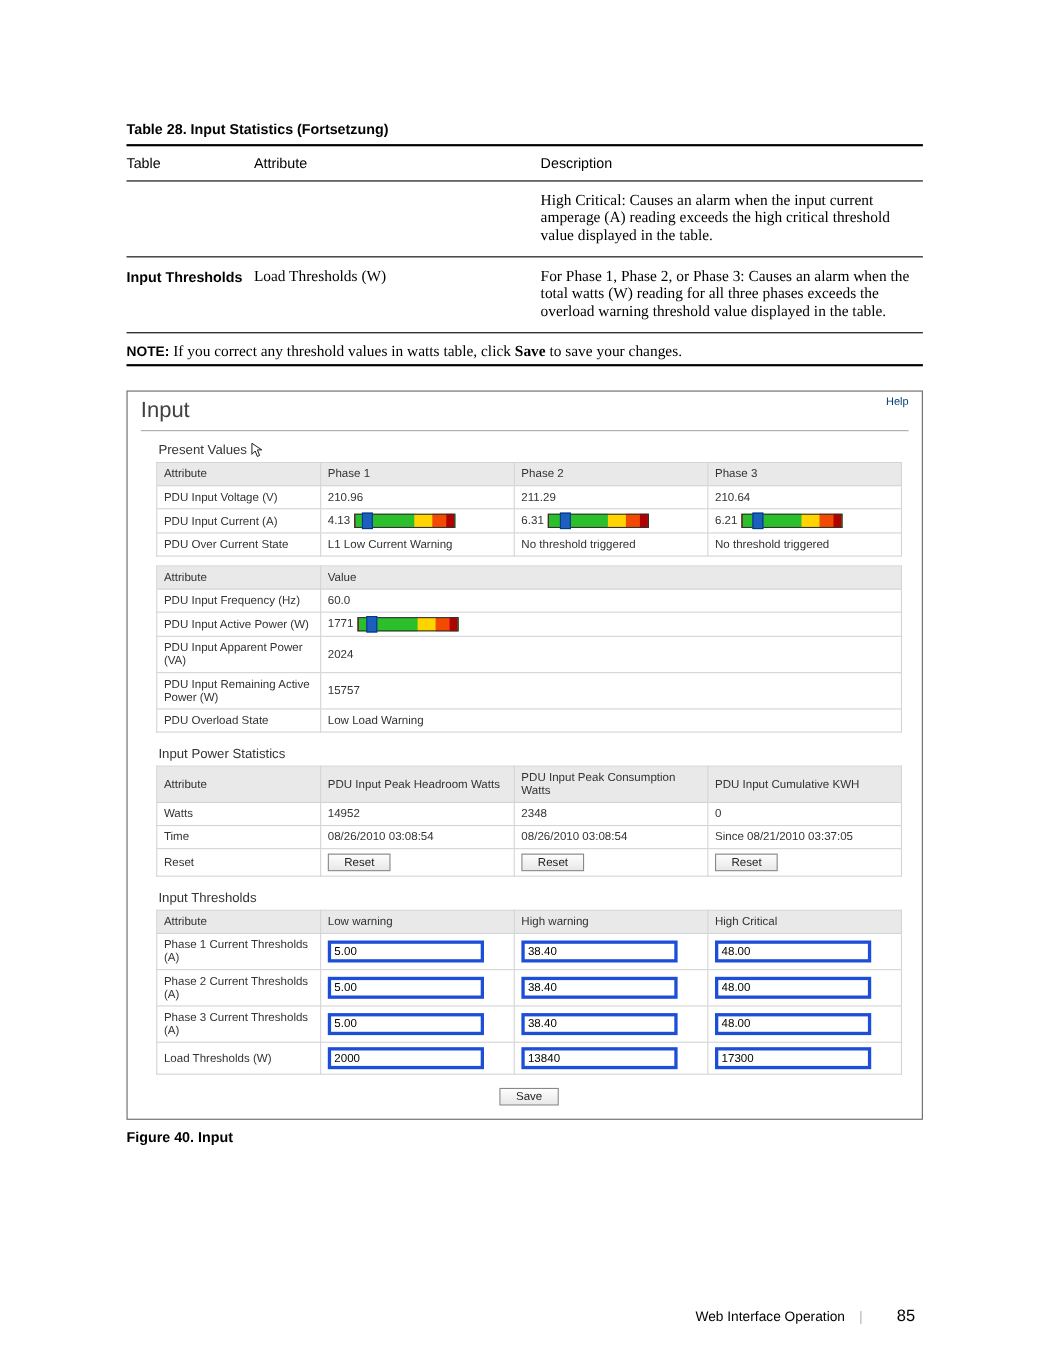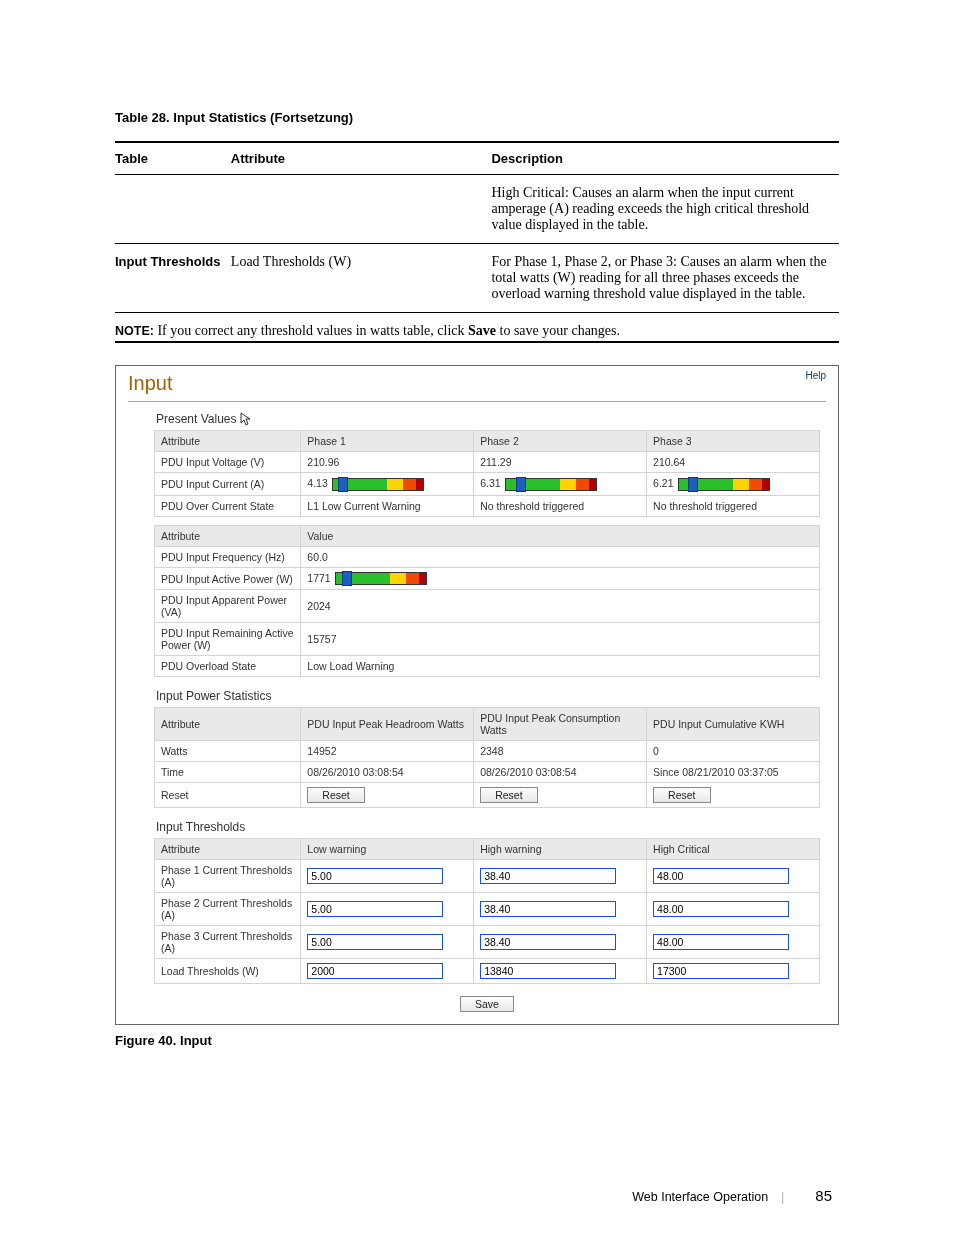--- a/index.html
+++ b/index.html
@@ -1,46 +1,46 @@
 <!DOCTYPE html>
 <html><head>
 <meta charset="utf-8">
 <style>
   html,body{margin:0;padding:0;background:#fff;font-family:"Helvetica Neue",Helvetica,Arial,sans-serif;color:#000;}
   .page{width:954px;height:1235px;box-sizing:border-box;padding:110px 115px 30px 115px;position:relative;}
-  .caption-top{font-weight:bold;font-size:13px;margin-bottom:16px;}
+  .caption-top{font-weight:bold;font-size:13px;margin-bottom:6px;}
   .rule-heavy{border:none;border-top:2px solid #000;margin:0 0 4px 0;}
   .rule-thin{border:none;border-top:1px solid #000;margin:4px 0;}
   table.doc{width:100%;border-collapse:collapse;font-size:13px;}
-  table.doc th{font-weight:bold;text-align:left;padding:4px 6px 4px 0;}
+  table.doc th{font-weight:normal;text-align:left;padding:4px 6px 4px 0;}
   table.doc td{vertical-align:top;padding:6px 6px 6px 0;font-family:Georgia,"Times New Roman",serif;font-size:14px;}
   .col-table{width:16%;}
   .col-attr{width:36%;}
   .col-desc{width:48%;}
   .note{font-family:Georgia,"Times New Roman",serif;font-size:14px;margin:6px 0 2px 0;}
   .note b{font-family:"Helvetica Neue",Helvetica,Arial,sans-serif;font-weight:bold;font-size:12.5px;}
 
   .shot{border:1px solid #666;margin-top:22px;padding:4px 12px 12px 12px;position:relative;font-family:Verdana,Arial,sans-serif;color:#222;}
-  .shot-title{font-size:20px;font-weight:normal;margin:2px 0 6px 0;color:#a16207;}
+  .shot-title{font-size:20px;font-weight:normal;margin:2px 0 6px 0;color:#404040;}
   .help{position:absolute;top:4px;right:12px;font-size:10px;color:#003D73;}
   .hr-sep{border:none;border-top:1px solid #aaa;margin:2px 0 10px 0;}
-  .indent{margin-left:26px;margin-right:6px;}
+  .indent{margin-left:14px;margin-right:6px;}
   .section-label{font-size:12px;color:#333;margin:4px 0 4px 2px;}
   .cursor{display:inline-block;width:12px;height:14px;vertical-align:-3px;}
   .cursor svg{width:12px;height:14px;}
   table.grid{width:100%;border-collapse:collapse;font-size:10.5px;table-layout:fixed;}
   table.grid th,table.grid td{border:1px solid #d4d4d4;padding:4px 6px;text-align:left;color:#333;}
   table.grid th{background:#e9e9e9;font-weight:normal;}
   .c1{width:22%;}
   .c2,.c3,.c4{width:26%;}
   .gap{height:8px;}
   .bar-cell{white-space:nowrap;}
   .bar{display:inline-block;vertical-align:middle;position:relative;height:11px;width:90px;background:linear-gradient(to right,#2bbf2b 0 60%,#ffd400 60% 78%,#f24a00 78% 92%,#b00000 92% 100%);margin-left:4px;border:1px solid #333;}
   .marker{position:absolute;top:-2px;bottom:-2px;width:8px;background:#1d5fbf;border:1px solid #003a80;}
-  .inner-input{width:80%;font-size:10.5px;padding:1px 3px;border:1px solid #1d4ed8;background:#fff;}
+  .inner-input{width:80%;font-size:10.5px;padding:1px 3px;border:3px solid #1d4ed8;background:#fff;}
   .reset-btn,.save-btn{display:inline-block;background:linear-gradient(#fdfdfd,#e8e8e8);border:1px solid #888;font-size:10.5px;padding:1px 14px;color:#222;}
   .center{text-align:center;margin-top:10px;}
   .fig-cap{font-weight:bold;font-size:13px;margin-top:8px;}
   .footer{position:absolute;bottom:30px;right:122px;font-size:13px;font-family:Georgia,'Times New Roman',serif;}
   .footer .sec{font-family:"Helvetica Neue",Helvetica,Arial,sans-serif;font-size:12.5px;}
   .footer .pg{font-family:"Helvetica Neue",Helvetica,Arial,sans-serif;font-size:15px;margin-left:18px;}
   .footer .bar-sep{color:#888;margin:0 10px;}
 </style>
 </head>
 <body>

